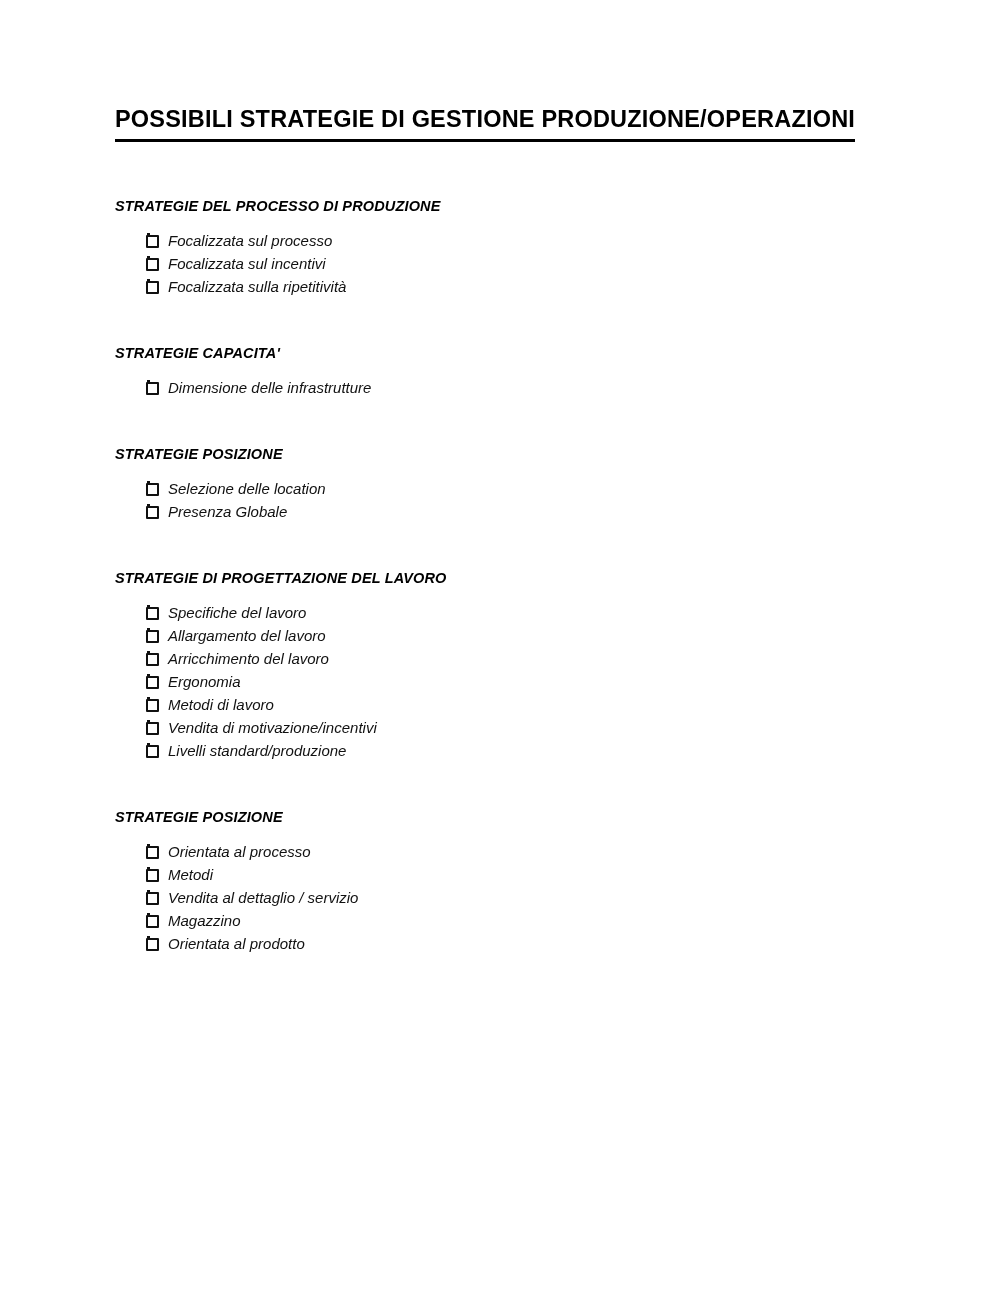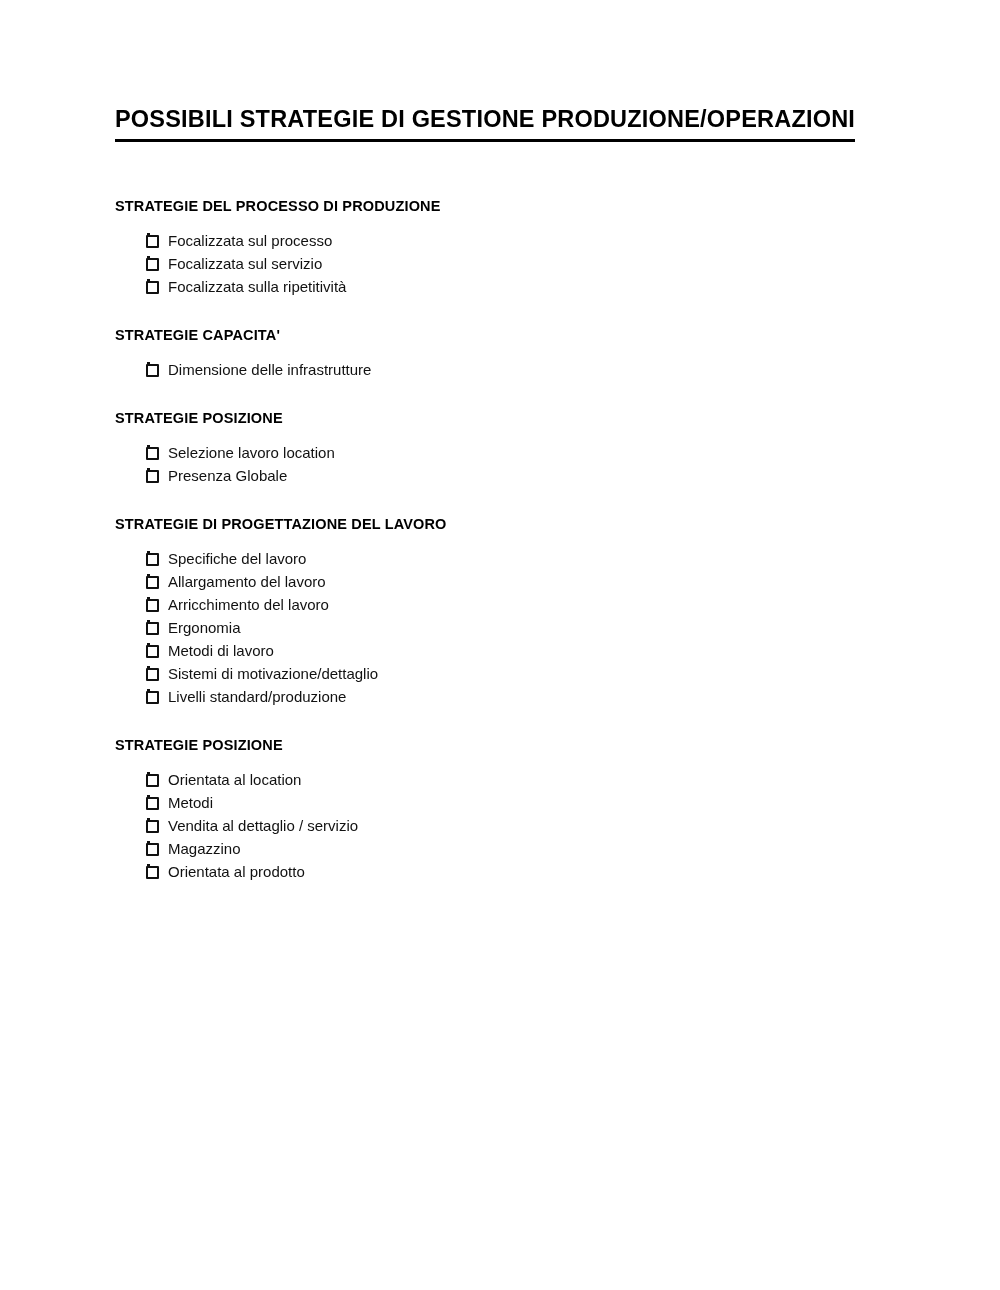--- a/index.html
+++ b/index.html
@@ -31,29 +31,30 @@
     border-bottom: 3px solid #000;
     display: inline-block;
     margin: 0;
     white-space: nowrap;
   }
   .sections {
     margin-top: 56px;
   }
   .section {
     margin-bottom: 0;
+    font-style: italic;
   }
   .section-heading {
     font-size: 14.5px;
     font-weight: bold;
     letter-spacing: 0.15px;
     margin: 0 0 18px 0;
   }
   .section + .section {
-    margin-top: 32px;
+    margin-top: 50px;
   }
   .items {
     margin: 0;
     padding: 0;
     list-style: none;
     text-align: center;
   }
   .item {
     display: flex;
     align-items: flex-start;
@@ -94,21 +95,21 @@
   <div class="sections">
       <div class="section">
         <div class="section-heading">STRATEGIE DEL PROCESSO DI PRODUZIONE</div>
         <ul class="items">
           <li class="item">
             <span class="checkbox"></span>
             <span class="item-label">Focalizzata sul processo</span>
           </li>
           <li class="item">
             <span class="checkbox"></span>
-            <span class="item-label">Focalizzata sul servizio</span>
+            <span class="item-label">Focalizzata sul incentivi</span>
           </li>
           <li class="item">
             <span class="checkbox"></span>
             <span class="item-label">Focalizzata sulla ripetitività</span>
           </li>
         </ul>
       </div>
       <div class="section">
         <div class="section-heading">STRATEGIE CAPACITA'</div>
         <ul class="items">
@@ -116,21 +117,21 @@
             <span class="checkbox"></span>
             <span class="item-label">Dimensione delle infrastrutture</span>
           </li>
         </ul>
       </div>
       <div class="section">
         <div class="section-heading">STRATEGIE POSIZIONE</div>
         <ul class="items">
           <li class="item">
             <span class="checkbox"></span>
-            <span class="item-label">Selezione lavoro location</span>
+            <span class="item-label">Selezione delle location</span>
           </li>
           <li class="item">
             <span class="checkbox"></span>
             <span class="item-label">Presenza Globale</span>
           </li>
         </ul>
       </div>
       <div class="section">
         <div class="section-heading">STRATEGIE DI PROGETTAZIONE DEL LAVORO</div>
         <ul class="items">
@@ -149,34 +150,34 @@
           <li class="item">
             <span class="checkbox"></span>
             <span class="item-label">Ergonomia</span>
           </li>
           <li class="item">
             <span class="checkbox"></span>
             <span class="item-label">Metodi di lavoro</span>
           </li>
           <li class="item">
             <span class="checkbox"></span>
-            <span class="item-label">Sistemi di motivazione/dettaglio</span>
+            <span class="item-label">Vendita di motivazione/incentivi</span>
           </li>
           <li class="item">
             <span class="checkbox"></span>
             <span class="item-label">Livelli standard/produzione</span>
           </li>
         </ul>
       </div>
       <div class="section">
         <div class="section-heading">STRATEGIE POSIZIONE</div>
         <ul class="items">
           <li class="item">
             <span class="checkbox"></span>
-            <span class="item-label">Orientata al location</span>
+            <span class="item-label">Orientata al processo</span>
           </li>
           <li class="item">
             <span class="checkbox"></span>
             <span class="item-label">Metodi</span>
           </li>
           <li class="item">
             <span class="checkbox"></span>
             <span class="item-label">Vendita al dettaglio / servizio</span>
           </li>
           <li class="item">

